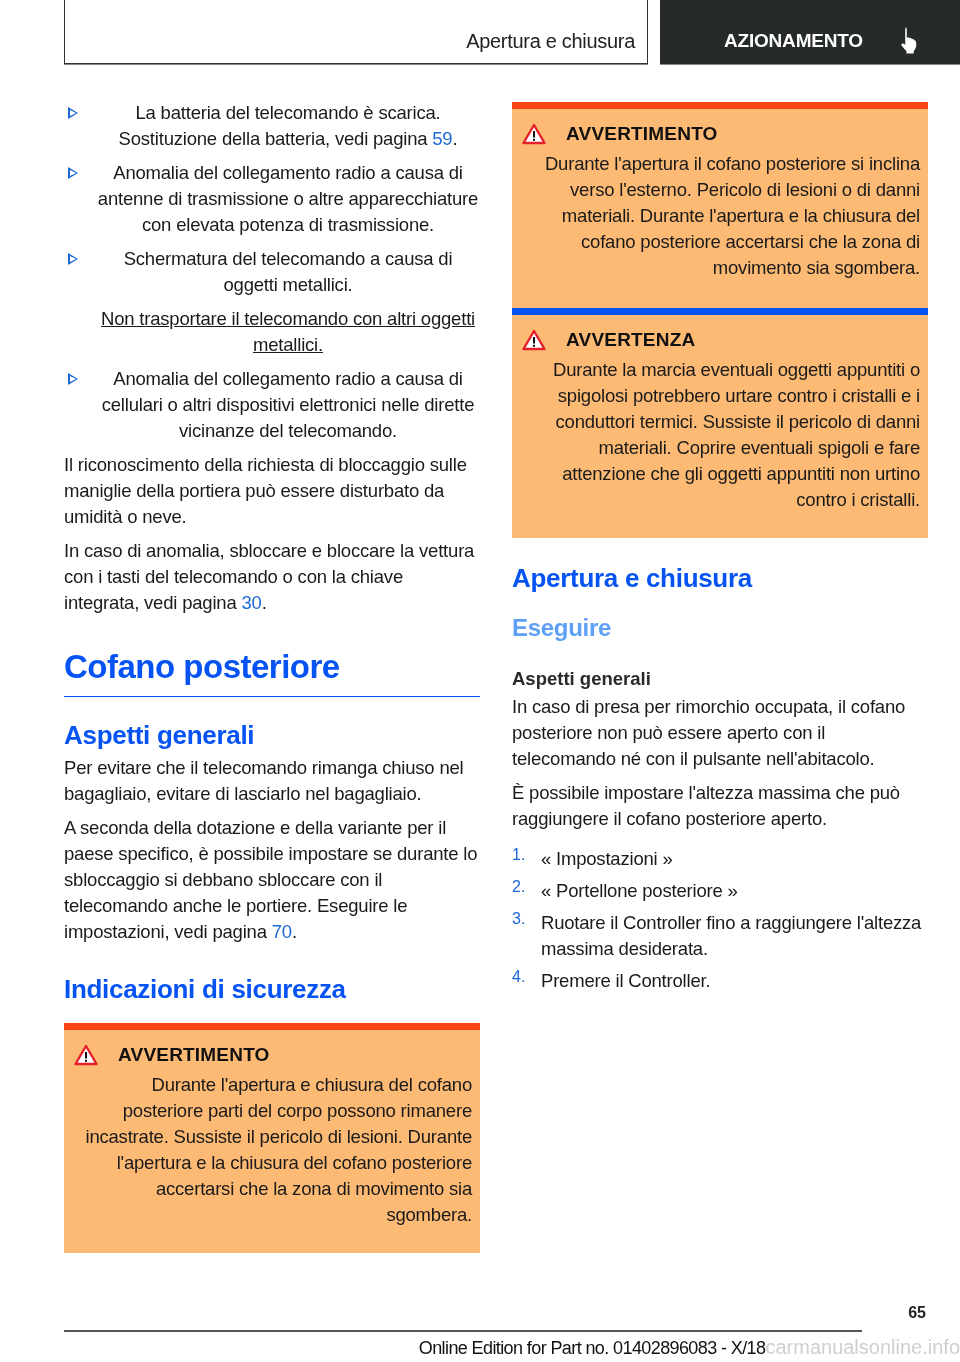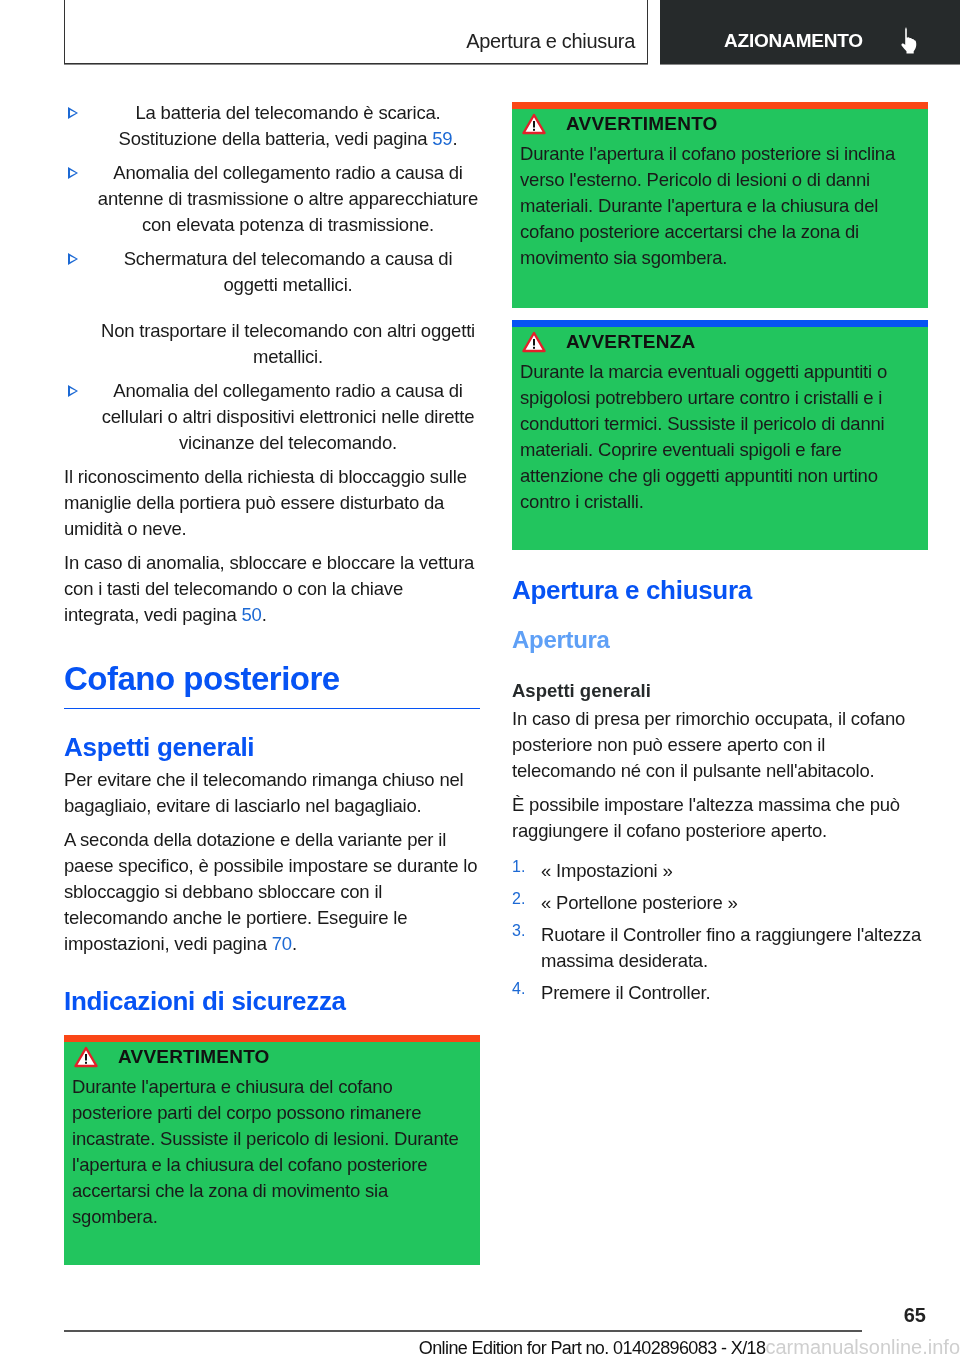--- a/index.html
+++ b/index.html
@@ -35,42 +35,42 @@
   ul.bullets { list-style: none; margin: 0; padding: 0; }
   ul.bullets li { position: relative; padding-left: 32px; margin-bottom: 8px; text-align: center; }
   ul.bullets li .tri {
     position: absolute; left: 4px; top: 7px; width: 0; height: 0;
     border-top: 6px solid transparent; border-bottom: 6px solid transparent; border-left: 10px solid #1c69d4;
   }
   ul.bullets li .tri::after {
     content: ""; position: absolute; left: -8.5px; top: -3.5px; width: 0; height: 0;
     border-top: 3.5px solid transparent; border-bottom: 3.5px solid transparent; border-left: 6px solid #fff;
   }
-  ul.bullets li .sub { margin-top: 20px; }
+  ul.bullets li .sub { margin-top: 8px; text-decoration: underline; }
 
   .h1 {
     font-size: 33px; font-weight: bold; color: #0653f4; letter-spacing: -0.5px;
     padding-bottom: 8px; border-bottom: 1.5px solid #0653f4; margin-top: 30px; line-height: 42px;
   }
   .h2 { font-size: 26px; font-weight: bold; color: #0653f4; margin-top: 26px; margin-bottom: 4px; line-height: 32px; letter-spacing: -0.3px; }
   .h2.light { color: #5fa0f6; font-size: 24px; margin-top: 18px; }
   .h3 { font-size: 18.5px; font-weight: bold; color: #262a2b; margin-top: 16px; margin-bottom: 2px; line-height: 26px; }
 
-  .callout { background: #22c55e; padding: 4px 8px 22px 8px; box-sizing: border-box; }
+  .callout { background: #fdba74; padding: 14px 8px 22px 8px; box-sizing: border-box; text-align: right; }
   .callout.warn { border-top: 7px solid #fa4616; }
   .callout.notice { border-top: 7px solid #0653f4; }
   .callout .title { display: flex; align-items: center; font-weight: bold; font-size: 19px; letter-spacing: 0.2px; margin-bottom: 6px; color: #111; }
   .callout .title svg { width: 24px; height: 22px; margin-right: 20px; margin-left: 2px; }
 
   .steps { list-style: none; margin: 14px 0 0 0; padding: 0; }
   .steps li { position: relative; padding-left: 29px; margin-bottom: 6px; }
   .steps li .num { position: absolute; left: 0; top: 0; color: #1c69d4; }
 
   .footer-line { position: absolute; left: 64px; top: 1330px; width: 798px; height: 1.5px; background: #555; }
-  .page-num { position: absolute; right: 34px; top: 1304px; font-size: 20px; font-weight: bold; color: #222; }
+  .page-num { position: absolute; right: 34px; top: 1304px; font-size: 16px; font-weight: bold; color: #222; }
   .footer-text { position: absolute; left: 0; width: 960px; top: 1336px; text-align: right; font-size: 18px; color: #111; letter-spacing: -0.6px; }
   .footer-text .brand { color: #cfcfcf; font-size: 20px; letter-spacing: 0; }
 </style>
 </head>
 <body>
 
 <div class="header-left">
   <span class="section">Apertura e chiusura</span>
 </div>
 <div class="header-right">
@@ -94,21 +94,21 @@
       <span class="tri"></span>
       <p>Schermatura del telecomando a causa di oggetti metallici.</p>
       <p class="sub">Non trasportare il telecomando con altri oggetti metallici.</p>
     </li>
     <li>
       <span class="tri"></span>
       <p>Anomalia del collegamento radio a causa di cellulari o altri dispositivi elettronici nelle dirette vicinanze del telecomando.</p>
     </li>
   </ul>
   <p class="para">Il riconoscimento della richiesta di bloccaggio sulle maniglie della portiera può essere disturbato da umidità o neve.</p>
-  <p class="para"><span>In caso di anomalia, sbloccare e bloccare la vettura con i tasti del telecomando o con la chiave integrata, vedi pagina </span><span class="link">50</span><span>.</span></p>
+  <p class="para"><span>In caso di anomalia, sbloccare e bloccare la vettura con i tasti del telecomando o con la chiave integrata, vedi pagina </span><span class="link">30</span><span>.</span></p>
 
   <div class="h1">Cofano posteriore</div>
   <div class="h2" style="margin-top:22px">Aspetti generali</div>
   <p class="para">Per evitare che il telecomando rimanga chiuso nel bagagliaio, evitare di lasciarlo nel bagagliaio.</p>
   <p class="para"><span>A seconda della dotazione e della variante per il paese specifico, è possibile impostare se durante lo sbloccaggio si debbano sbloccare con il telecomando anche le portiere. Eseguire le impostazioni, vedi pagina </span><span class="link">70</span><span>.</span></p>
 
   <div class="h2" style="margin-top:28px;margin-bottom:18px">Indicazioni di sicurezza</div>
 
   <div class="callout warn" style="height:230px">
     <div class="title">
@@ -129,34 +129,34 @@
       <svg viewBox="0 0 24 22">
           <path d="M12 2 L22.5 20 L1.5 20 Z" fill="#fff" stroke="#e4202a" stroke-width="2.4" stroke-linejoin="round"></path>
           <rect x="11" y="8" width="2" height="6.5" fill="#111"></rect>
           <rect x="11" y="15.8" width="2" height="2" fill="#111"></rect>
         </svg>
       <span>AVVERTIMENTO</span>
     </div>
     <p>Durante l'apertura il cofano posteriore si inclina verso l'esterno. Pericolo di lesioni o di danni materiali. Durante l'apertura e la chiusura del cofano posteriore accertarsi che la zona di movimento sia sgombera.</p>
   </div>
 
-  <div class="callout notice" style="height:230px;margin-top:12px">
+  <div class="callout notice" style="height:230px;margin-top:0">
     <div class="title">
       <svg viewBox="0 0 24 22">
           <path d="M12 2 L22.5 20 L1.5 20 Z" fill="#fff" stroke="#e4202a" stroke-width="2.4" stroke-linejoin="round"></path>
           <rect x="11" y="8" width="2" height="6.5" fill="#111"></rect>
           <rect x="11" y="15.8" width="2" height="2" fill="#111"></rect>
         </svg>
       <span>AVVERTENZA</span>
     </div>
     <p>Durante la marcia eventuali oggetti appuntiti o spigolosi potrebbero urtare contro i cristalli e i conduttori termici. Sussiste il pericolo di danni materiali. Coprire eventuali spigoli e fare attenzione che gli oggetti appuntiti non urtino contro i cristalli.</p>
   </div>
 
   <div class="h2" style="margin-top:24px">Apertura e chiusura</div>
-  <div class="h2 light">Apertura</div>
+  <div class="h2 light">Eseguire</div>
   <div class="h3" style="margin-top:22px">Aspetti generali</div>
   <p class="para">In caso di presa per rimorchio occupata, il cofano posteriore non può essere aperto con il telecomando né con il pulsante nell'abitacolo.</p>
   <p class="para">È possibile impostare l'altezza massima che può raggiungere il cofano posteriore aperto.</p>
 
   <ol class="steps">
     <li>
         <span class="num">1.</span>
         <p>« Impostazioni »</p>
       </li>
     <li>

